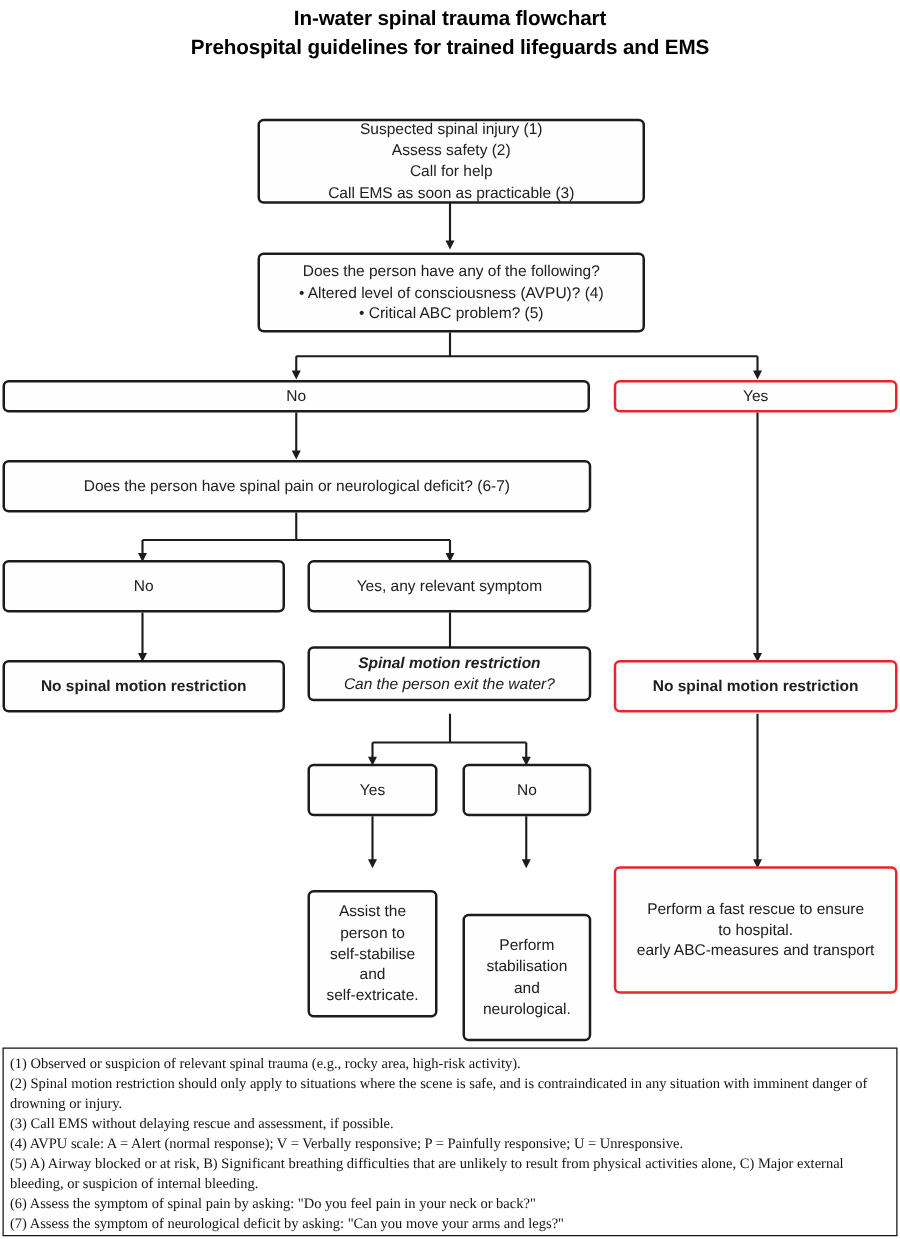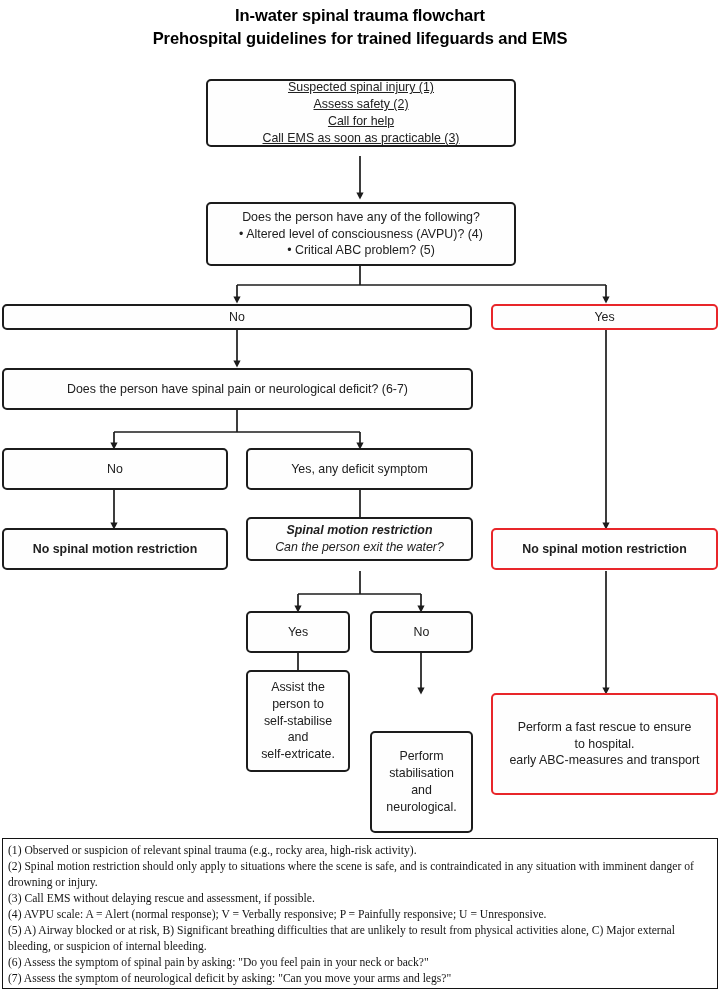--- a/index.html
+++ b/index.html
@@ -106,21 +106,21 @@
       <line x1="298" y1="653" x2="298" y2="691" marker-end="url(#ah)"></line>
 
       <line x1="421" y1="653" x2="421" y2="691" marker-end="url(#ah)"></line>
 
       <line x1="606" y1="330" x2="606" y2="526" marker-end="url(#ah)"></line>
 
       <line x1="606" y1="571" x2="606" y2="691" marker-end="url(#ah)"></line>
     </g>
   </svg>
 
-  <div class="node" style="left:206px; top:79px; width:310px; height:68px;text-decoration:underline;">
+  <div class="node" style="left:206px; top:95px; width:310px; height:68px;">
     <div class="inner">
       <span class="line">Suspected spinal injury (1)</span>
       <span class="line">Assess safety (2)</span>
       <span class="line">Call for help</span>
       <span class="line">Call EMS as soon as practicable (3)</span>
     </div>
   </div>
 
   <div class="node" style="left:206px; top:202px; width:310px; height:64px;">
     <div class="inner">
@@ -140,21 +140,21 @@
 
   <div class="node" style="left:2px; top:368px; width:471px; height:42px;text-align:right;">
     <span class="line">Does the person have spinal pain or neurological deficit? (6-7)</span>
   </div>
 
   <div class="node" style="left:2px; top:448px; width:226px; height:42px;">
     <span class="line">No</span>
   </div>
 
   <div class="node" style="left:246px; top:448px; width:227px; height:42px;">
-    <span class="line">Yes, any deficit symptom</span>
+    <span class="line">Yes, any relevant symptom</span>
   </div>
 
   <div class="node" style="left:2px; top:528px; width:226px; height:42px;">
     <span class="line" style="font-weight:bold;">No spinal motion restriction</span>
   </div>
 
   <div class="node" style="left:246px; top:517px; width:227px; height:44px;font-style:italic;">
     <div class="inner">
       <span class="strong">Spinal motion restriction</span>
       <span class="line">Can the person exit the water?</span>
@@ -166,21 +166,21 @@
   </div>
 
   <div class="node" style="left:246px; top:611px; width:104px; height:42px;">
     <span class="line">Yes</span>
   </div>
 
   <div class="node" style="left:370px; top:611px; width:103px; height:42px;">
     <span class="line">No</span>
   </div>
 
-  <div class="node" style="left:246px; top:670px; width:104px; height:102px;">
+  <div class="node" style="left:246px; top:712px; width:104px; height:102px;">
     <div class="inner">
       <span class="line">Assist the</span>
       <span class="line">person to</span>
       <span class="line">self-stabilise</span>
       <span class="line">and</span>
       <span class="line">self-extricate.</span>
     </div>
   </div>
 
   <div class="node" style="left:370px; top:731px; width:103px; height:102px;">

